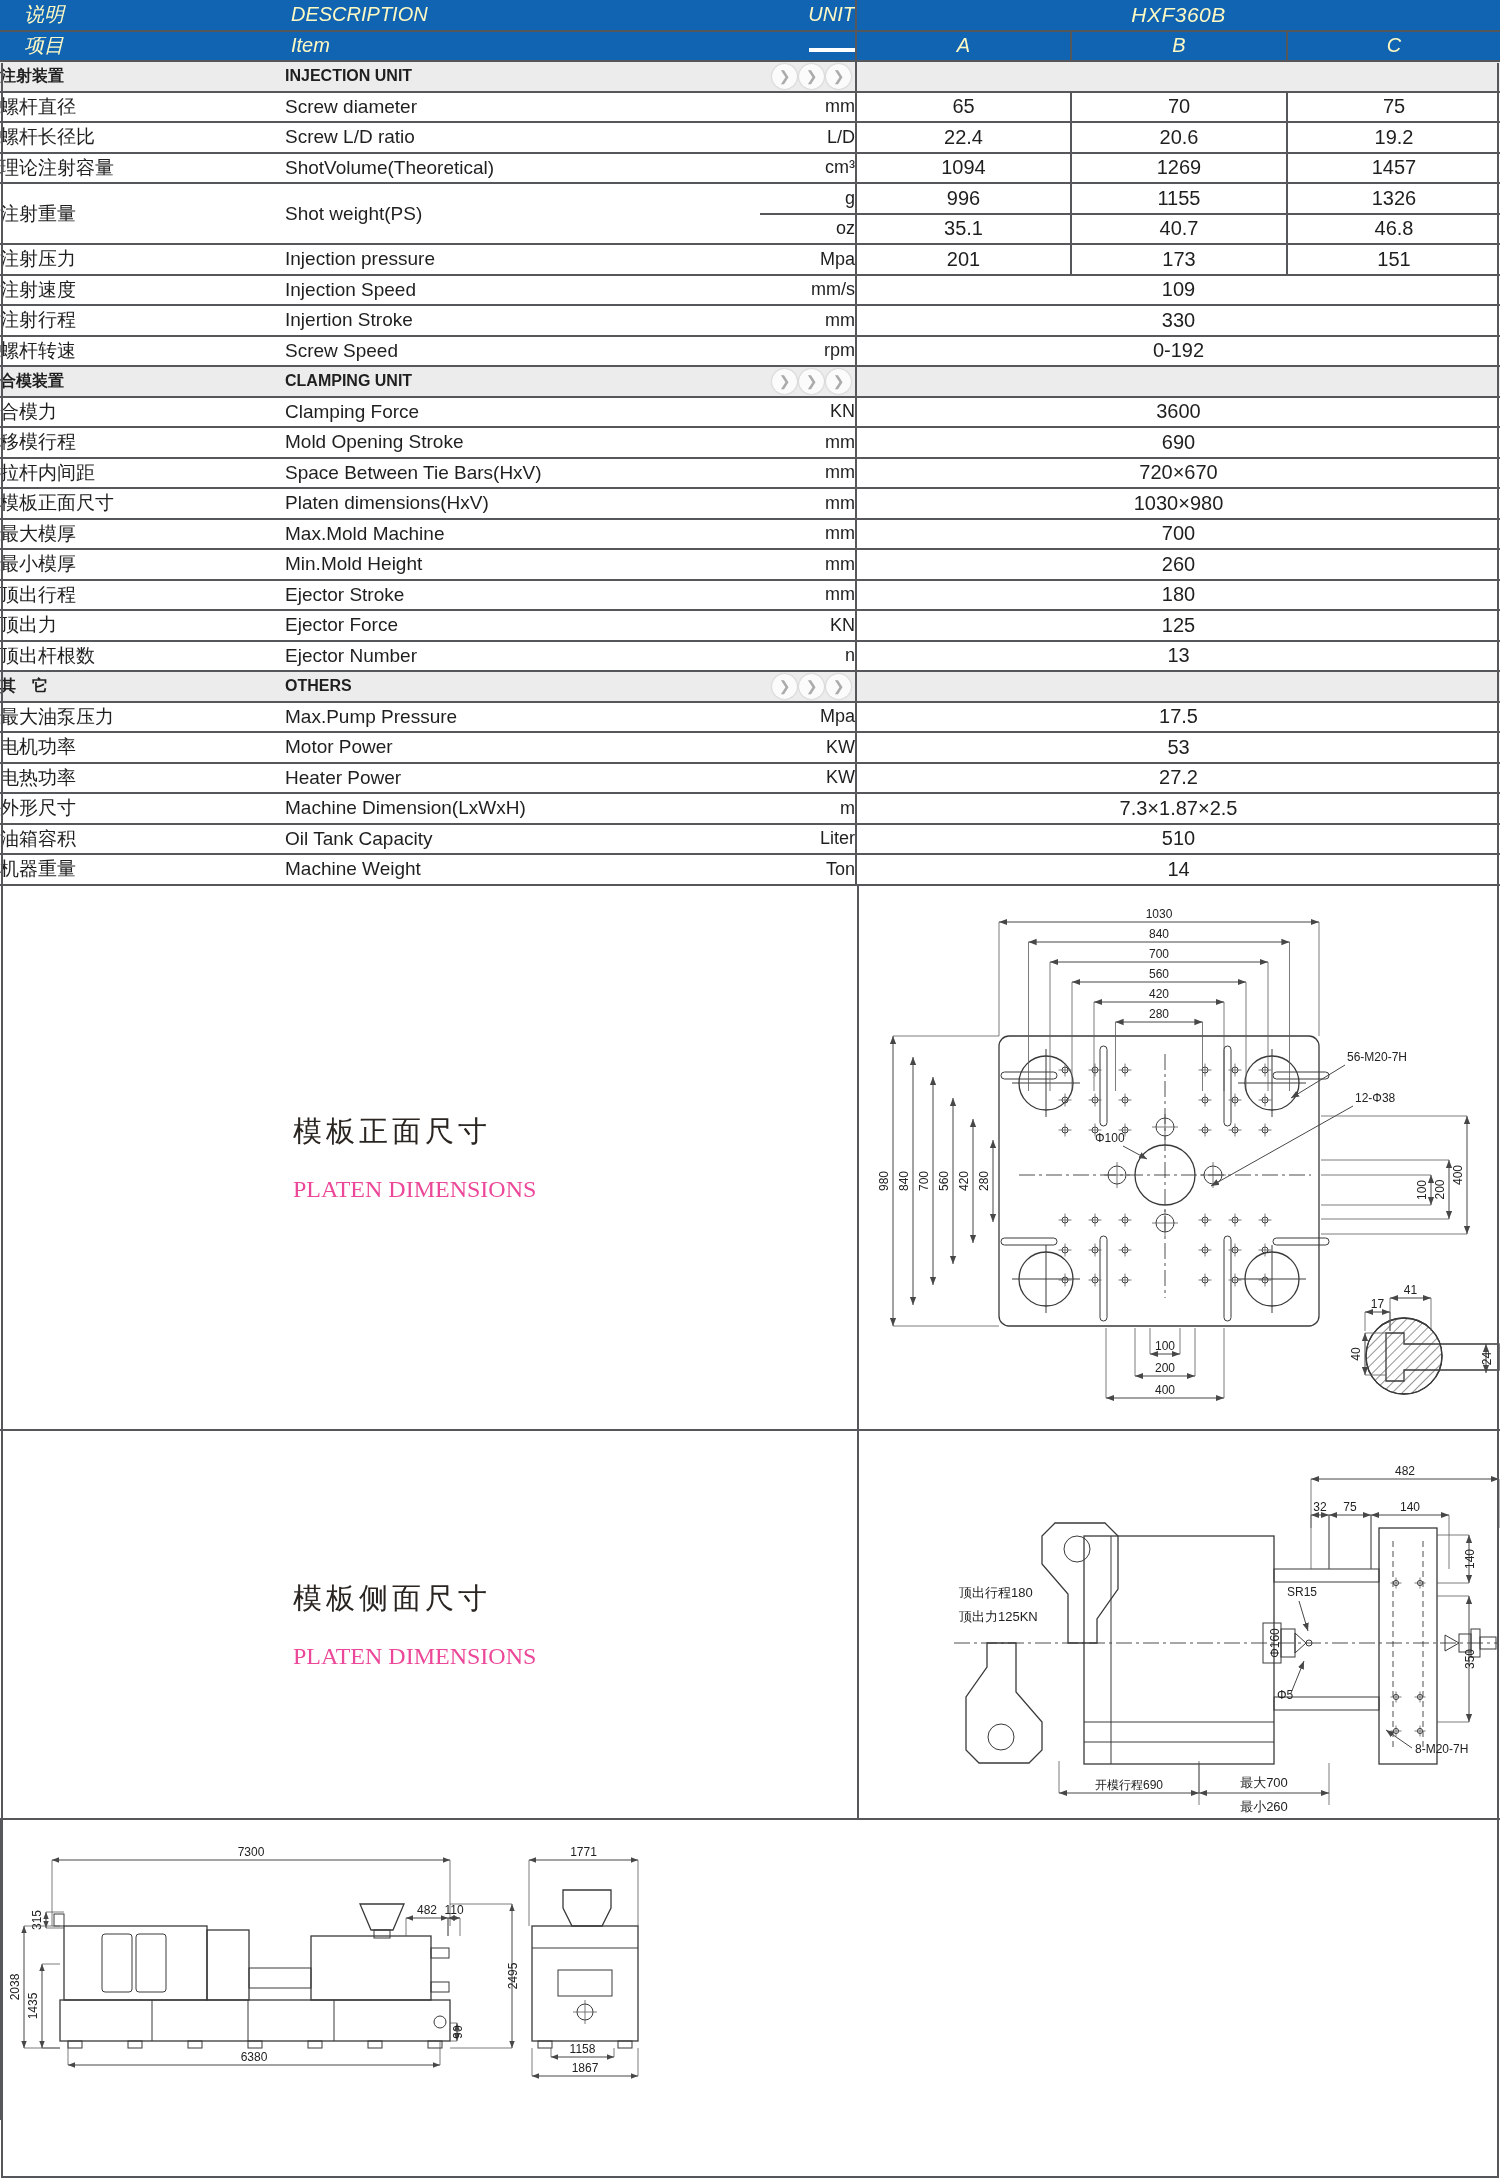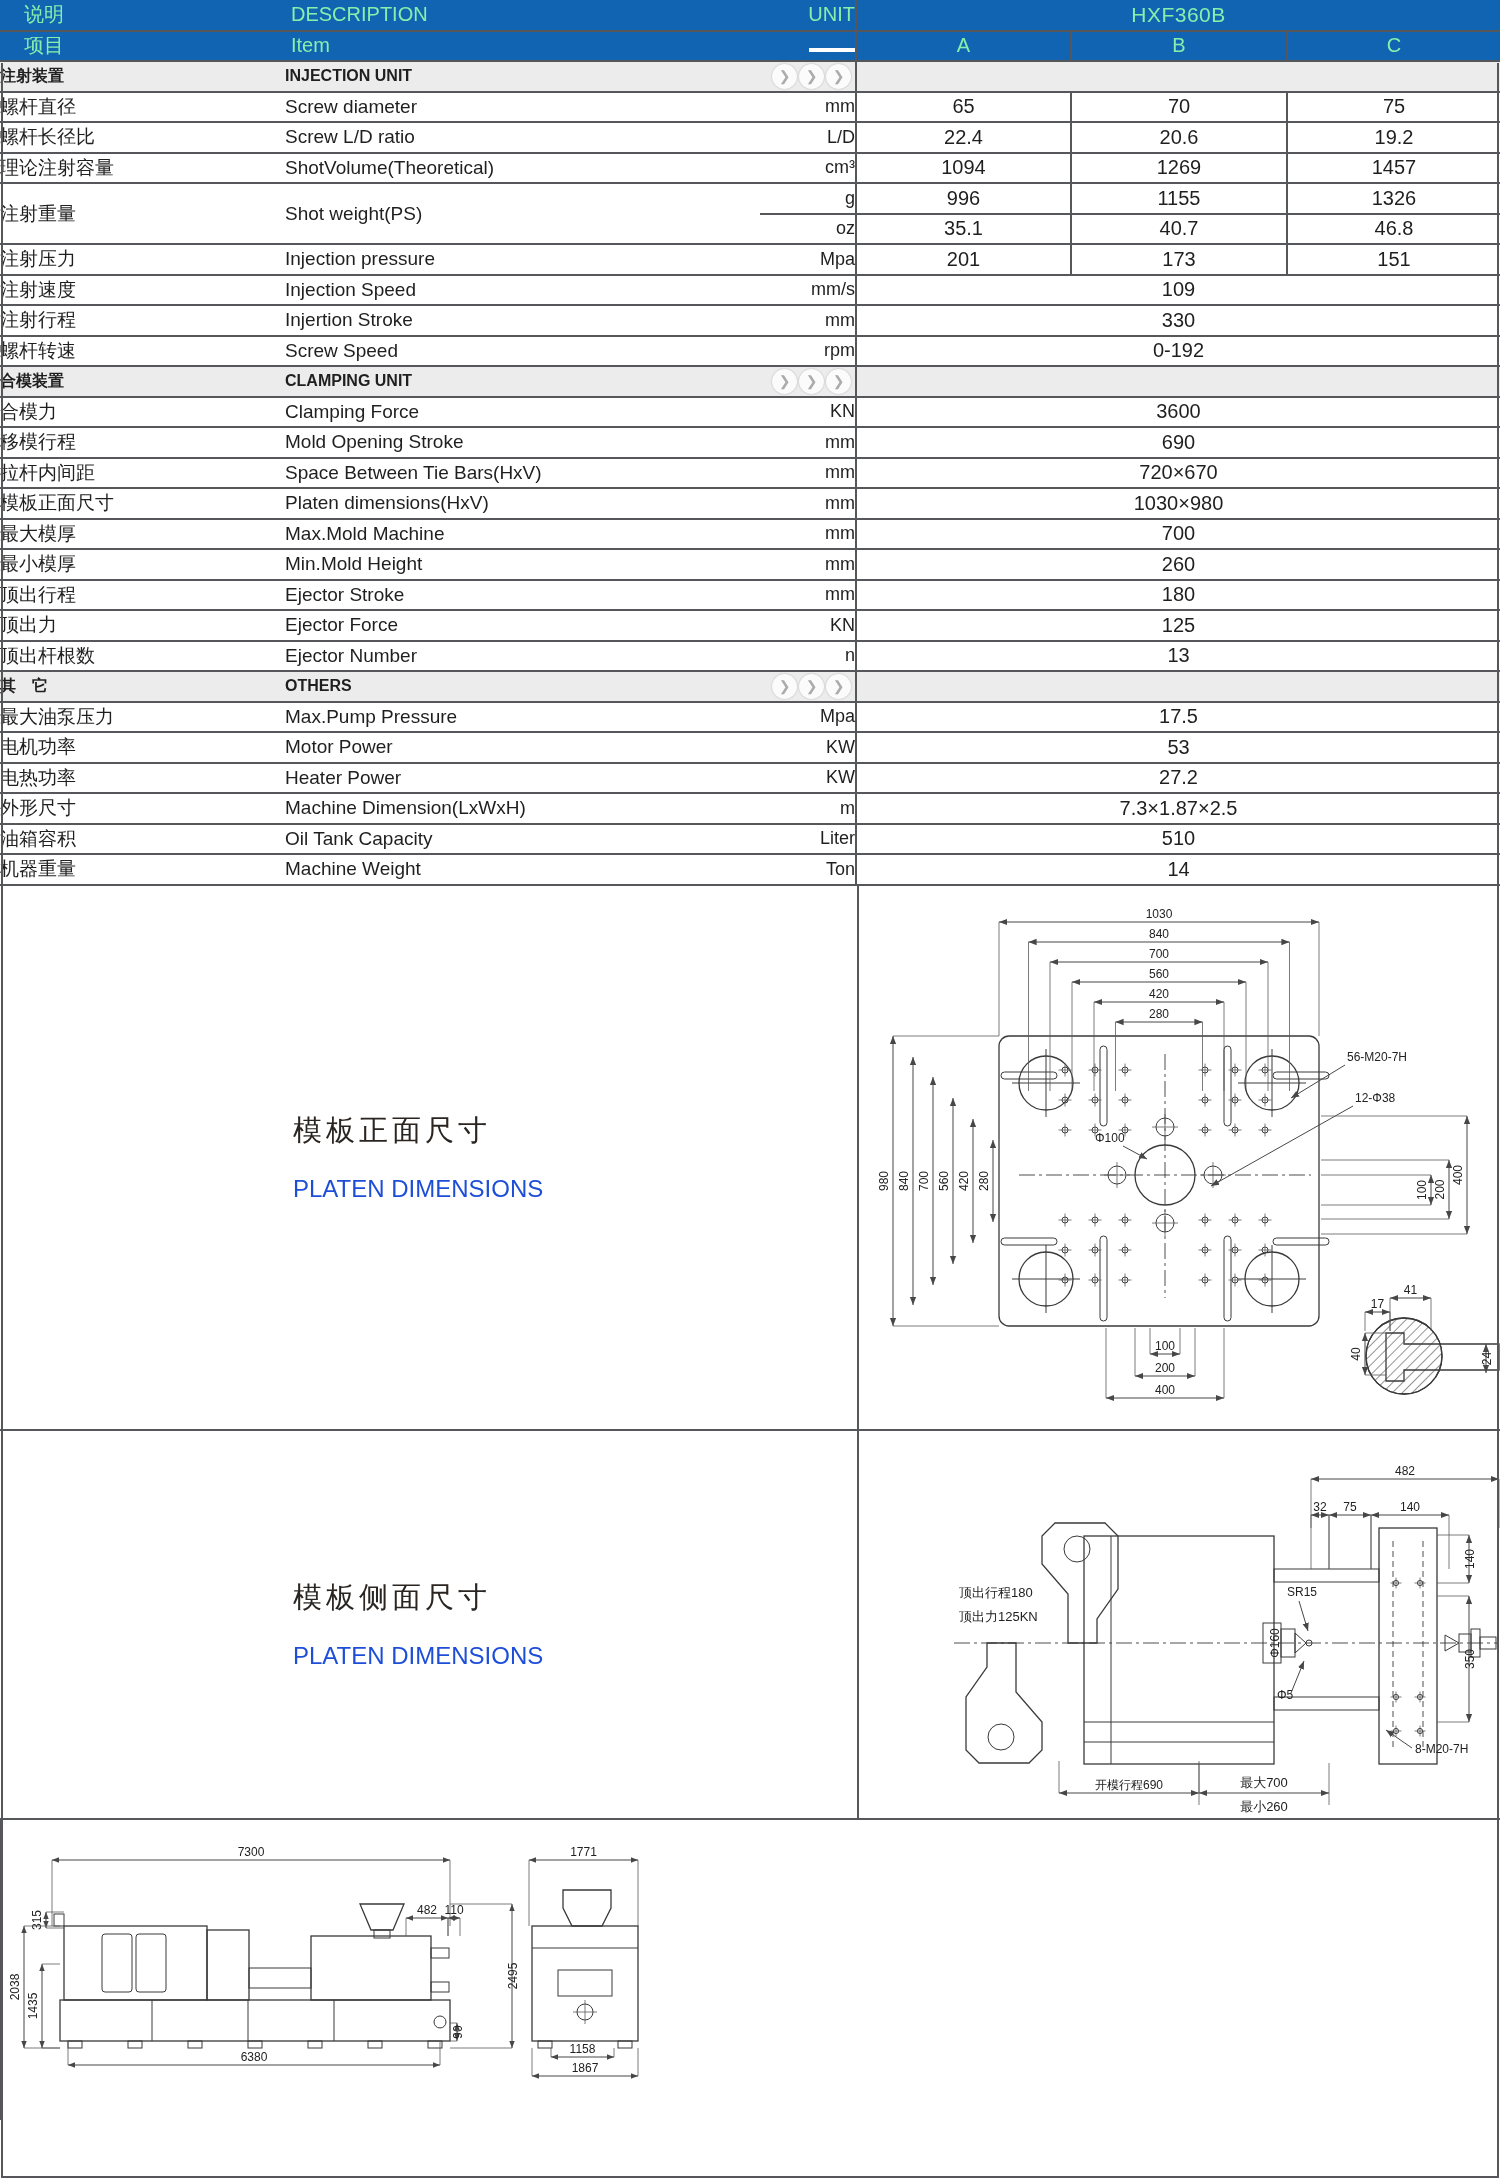--- a/index.html
+++ b/index.html
@@ -3,21 +3,21 @@
 <meta charset="utf-8">
 <style>
   html,body{margin:0;padding:0;background:#fff;}
   .page{position:relative;width:1500px;height:2184px;background:#fff;
         font-family:"Liberation Sans","DejaVu Sans",sans-serif;color:#1f1f1f;overflow:hidden;}
   .frame{position:absolute;top:63px;left:1px;right:1px;bottom:6px;
          border:2px solid #56575a;border-top:none;pointer-events:none;}
   table.spec{border-collapse:collapse;table-layout:fixed;width:1500px;}
   table.spec td,table.spec th{height:30.5px;padding:0;margin:0;overflow:hidden;white-space:nowrap;
          border-bottom:2px solid #56575a;font-weight:normal;box-sizing:border-box;}
-  .hd th{background:#1064b2;color:#86efac;font-weight:bold;font-size:20px;text-align:left;}
+  .hd th{background:#1064b2;color:#fef9c3;font-weight:bold;font-size:20px;text-align:left;font-style:italic;}
   .hd .c-cn{padding-left:24px;}
   .hd .c-en{padding-left:6px;}
   .hd .c-un{text-align:right;}
   .hd .c-md{text-align:center;font-size:21px;letter-spacing:.5px;margin-left:40px;}
   .hd .c-ab{text-align:center;}
   .bR{border-right:2px solid #56575a;}
   td.cn{padding-left:25px;font-size:19px;}
   td.en{padding-left:6px;font-size:19px;position:relative;}
   td.un{text-align:right;padding-right:33px;font-size:18px;}
   td.vl{text-align:center;font-size:20px;}
@@ -29,21 +29,21 @@
         display:flex;align-items:center;justify-content:center;}
   .unit-dash{width:46px;height:4px;background:#fff;display:inline-block;margin-right:0;}
   .blocks{position:relative;width:1500px;}
   .block{display:flex;box-sizing:border-box;}
   .block.b1{height:545px;border-bottom:2px solid #56575a;}
   .block.b2{height:389px;border-bottom:2px solid #56575a;}
   .block.b3{height:300px;}
   .block-label{width:857px;box-sizing:border-box;padding-left:293px;display:flex;
                flex-direction:column;justify-content:center;}
   .block-title-cn{font-size:29px;letter-spacing:4px;color:#2a2521;}
-  .block-title-en{font-size:24px;margin-top:24px;color:#1d4ed8;}
+  .block-title-en{font-size:24px;margin-top:24px;color:#ec4899;font-family:Liberation Serif, serif;}
   .block-diagram{flex:1;position:relative;border-left:2px solid #56575a;}
   .dgm{display:block;}
   .dgm text{font-family:"Liberation Sans","DejaVu Sans",sans-serif;font-size:12px;fill:#222;}
   .dgm text.note{font-size:13px;}
   .dgm .s{stroke:#3a3a3a;fill:none;stroke-width:1.3;}
   .dgm .t{stroke:#3a3a3a;stroke-width:1;fill:none;}
   .dgm .d{stroke:#474747;stroke-width:1;fill:none;}
   .dgm .x{stroke:#5a5a5a;stroke-width:.8;fill:none;}
   .dgm .cl{stroke:#3a3a3a;stroke-width:.9;fill:none;stroke-dasharray:16 4 3 4;}
   .dgm .hid{stroke:#3a3a3a;stroke-width:.9;fill:none;stroke-dasharray:6 4;}

